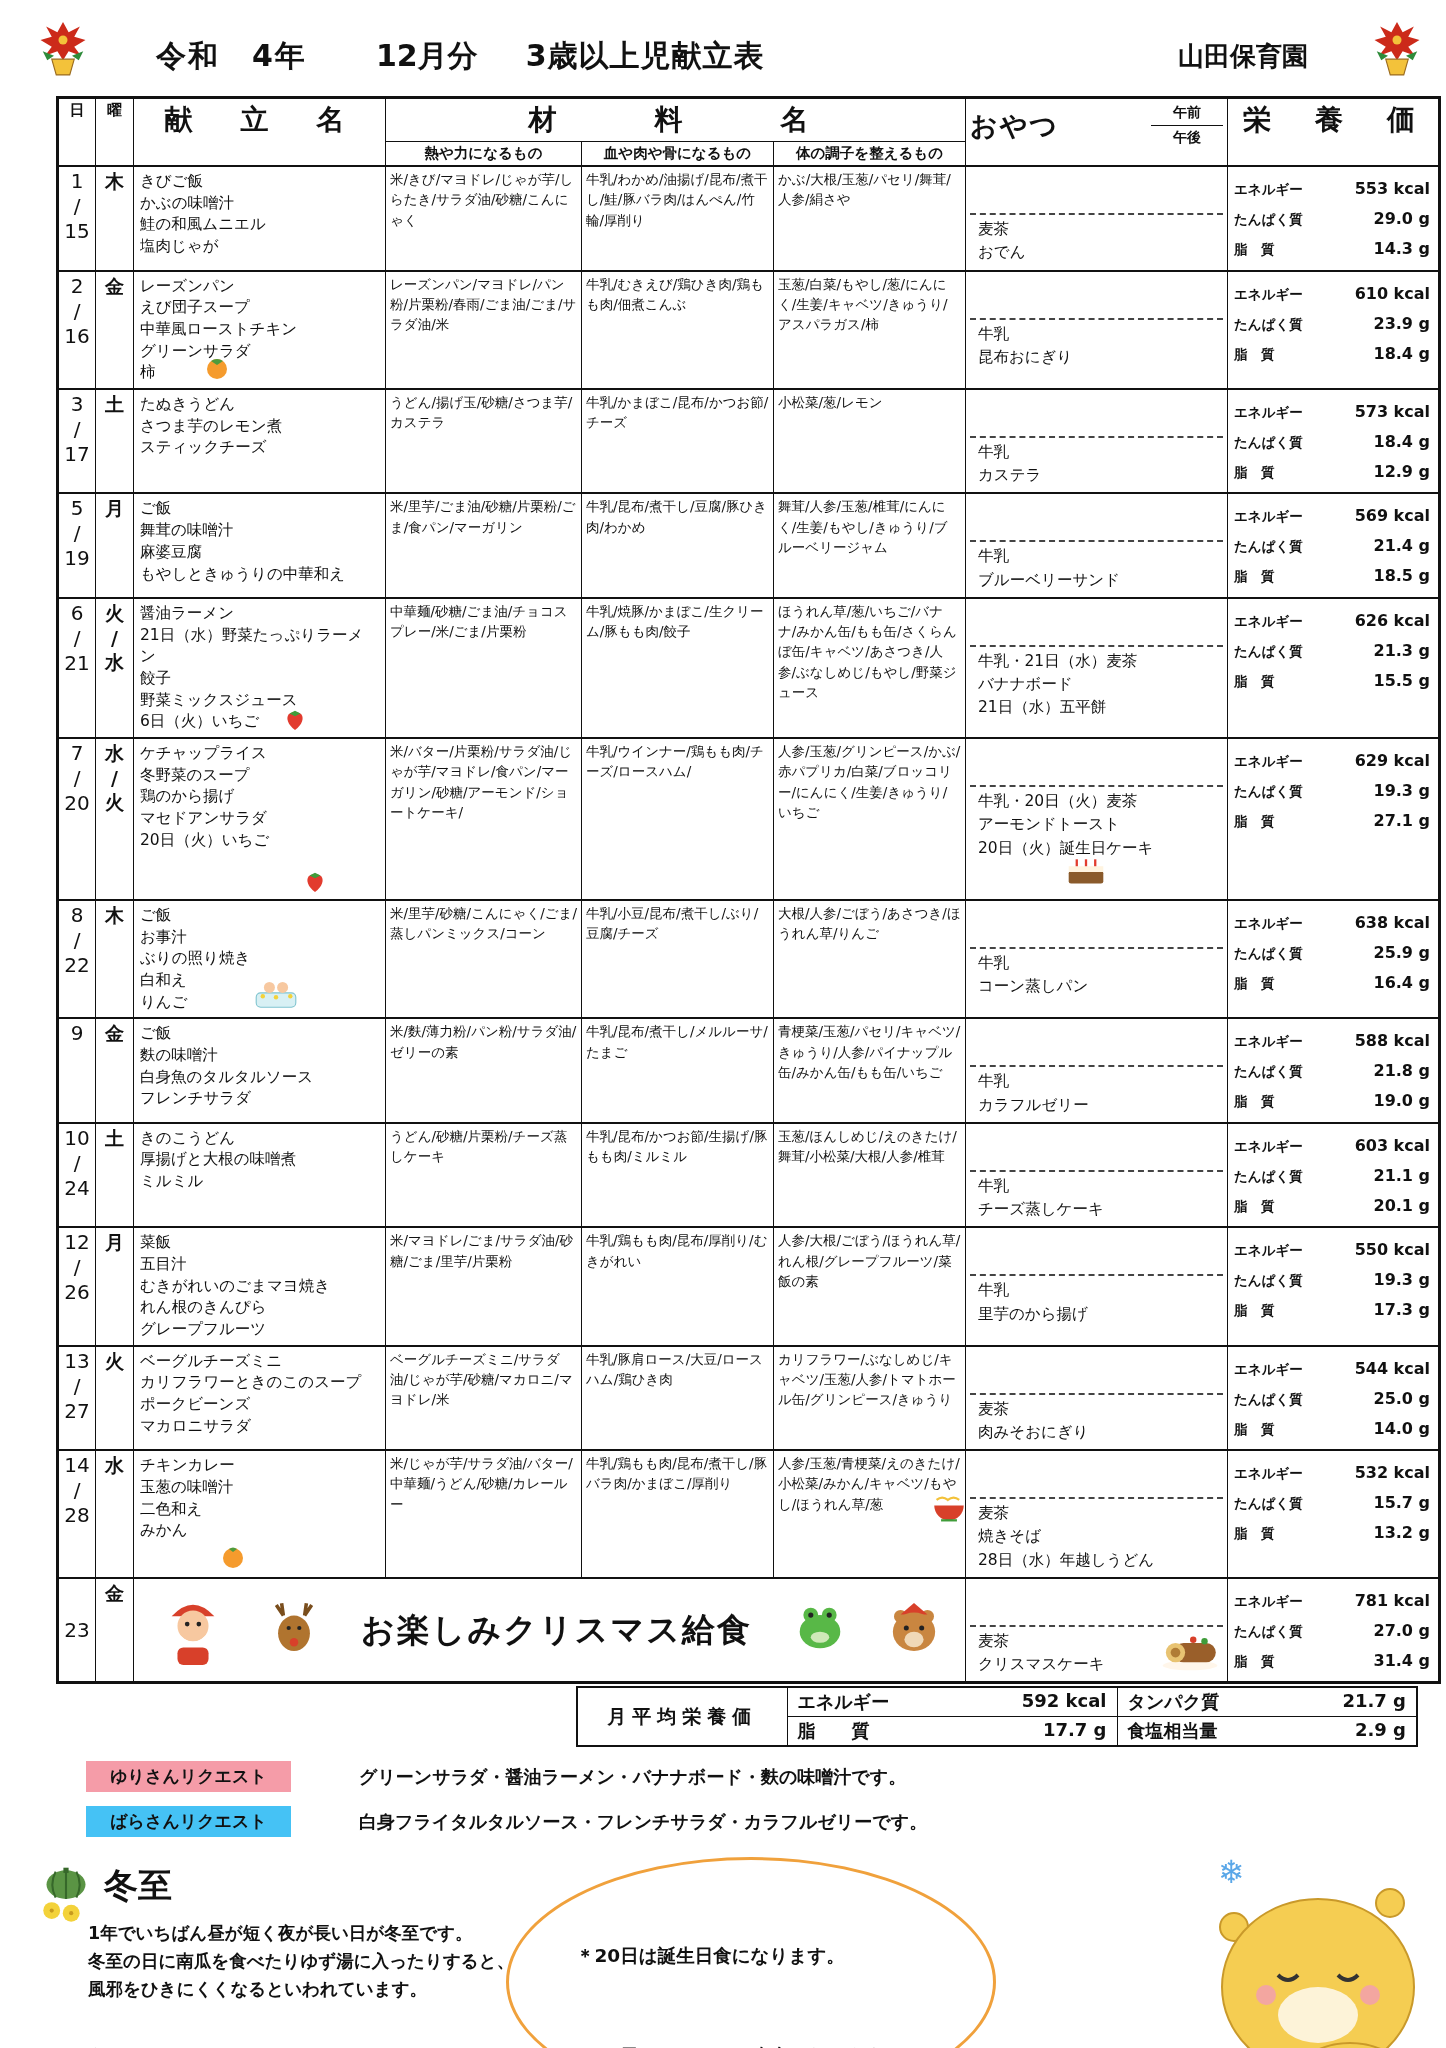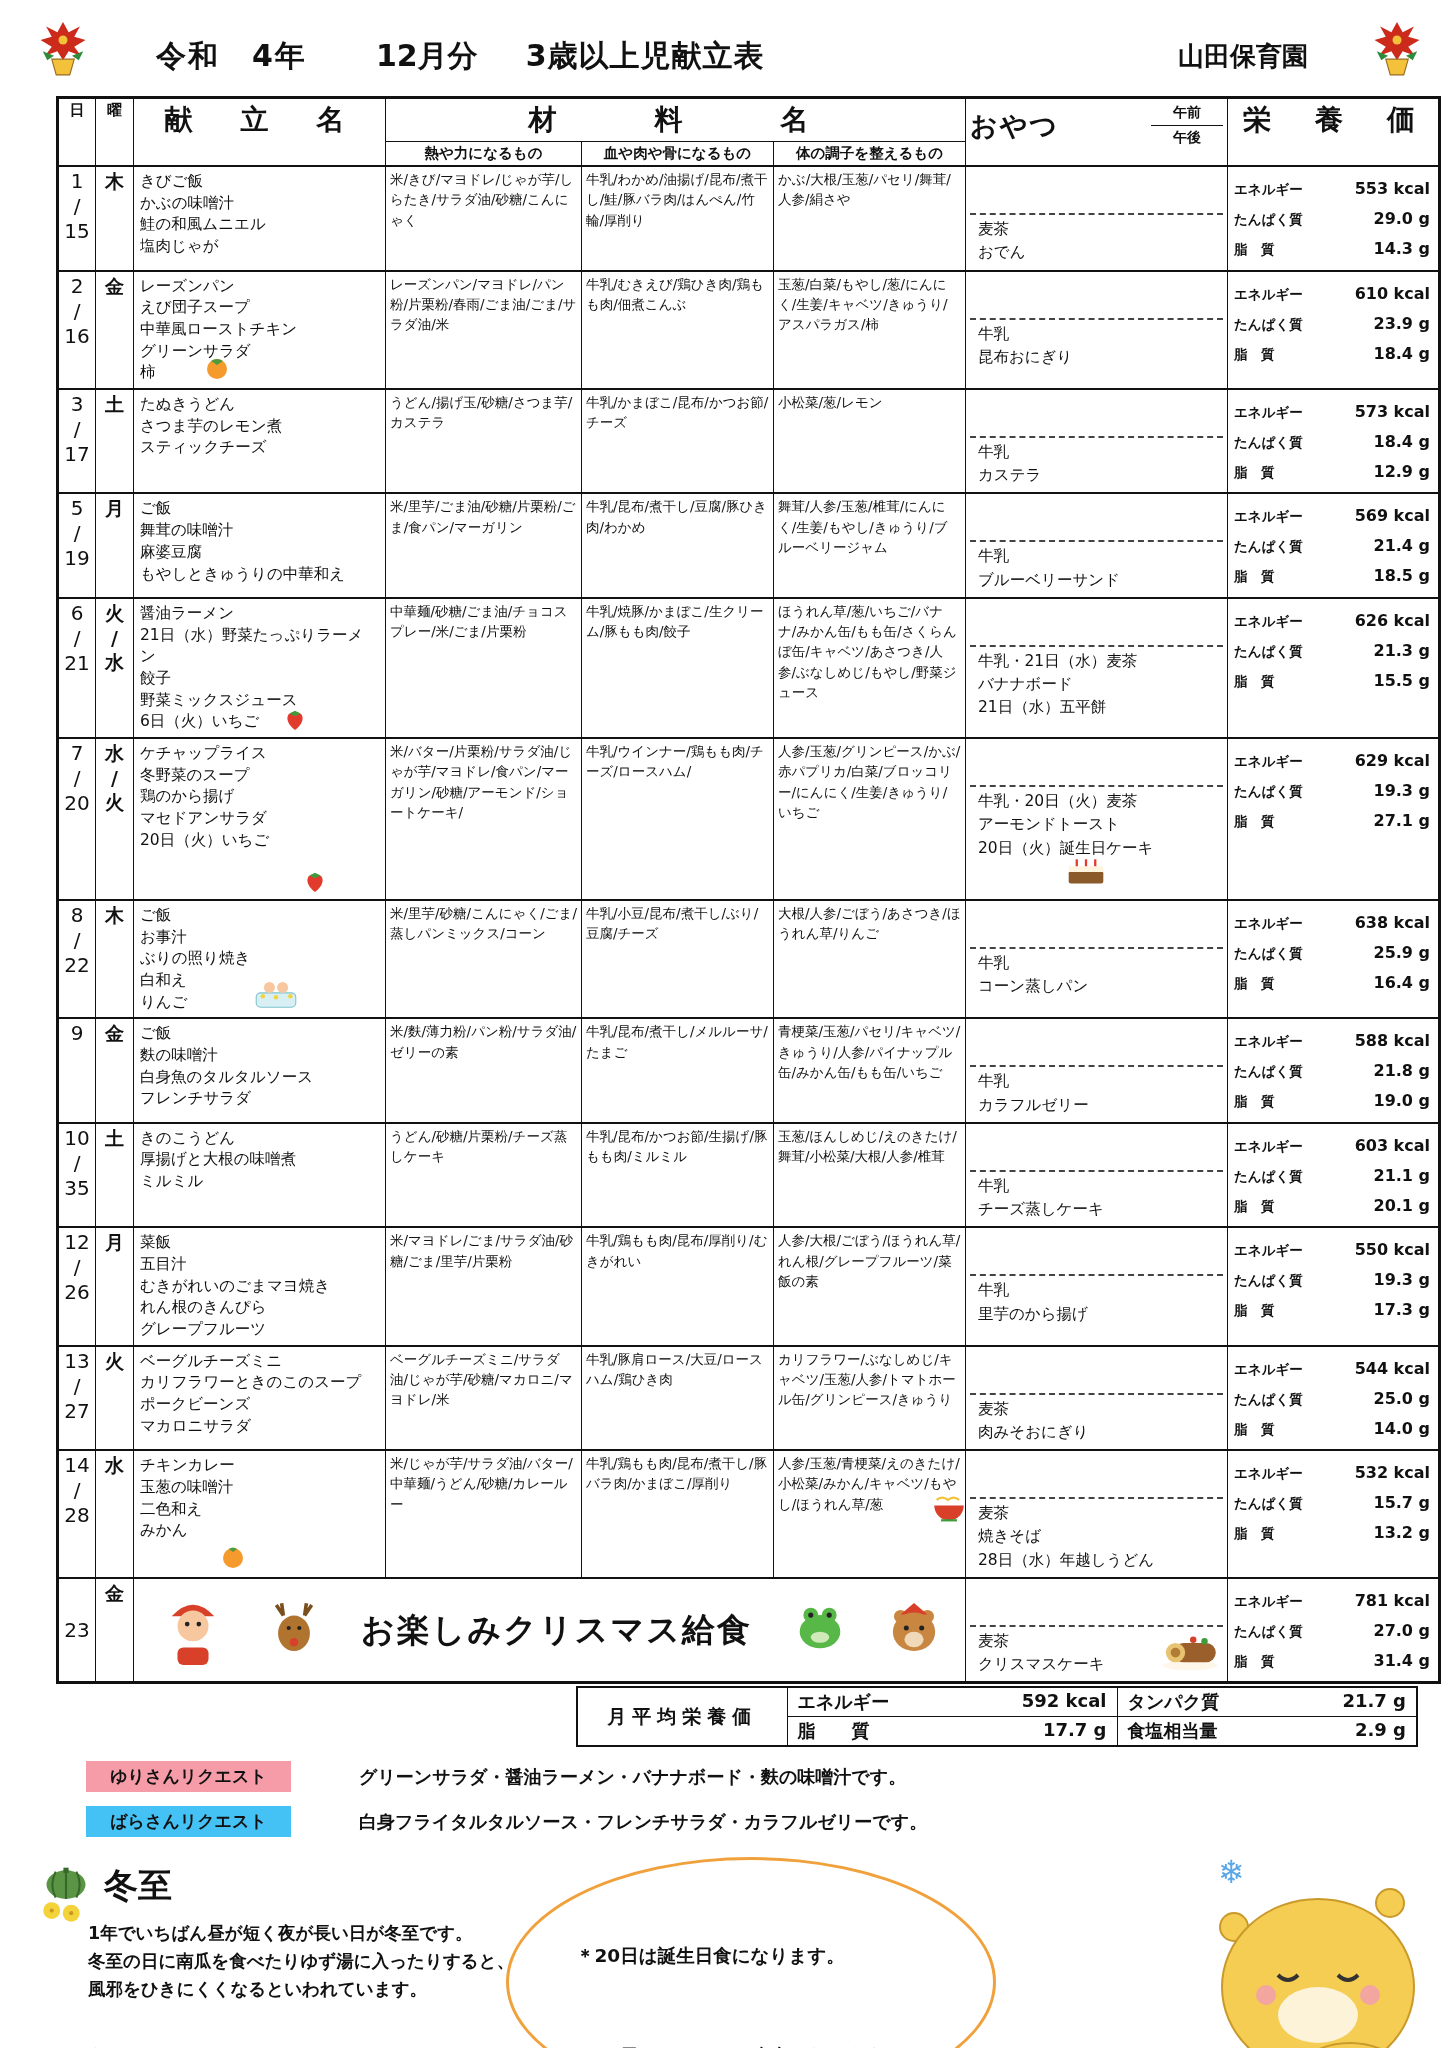--- a/index.html
+++ b/index.html
@@ -440,21 +440,21 @@
           <div class="nr">
               <span class="nl">脂　質</span>
               <span class="nv">19.0 g</span>
             </div>
         </td>
       </tr>
 
       <tr>
         <td class="cd">10
 /
-35</td>
+24</td>
         <td class="cw">土</td>
         <td class="cm">
             <div class="mn">きのこうどん
 厚揚げと大根の味噌煮
 ミルミル</div>
           </td>
         <td class="cf">うどん/砂糖/片栗粉/チーズ蒸しケーキ</td>
         <td class="cf">牛乳/昆布/かつお節/生揚げ/豚もも肉/ミルミル</td>
         <td class="cf">玉葱/ほんしめじ/えのきたけ/舞茸/小松菜/大根/人参/椎茸</td>
         <td class="cs">

